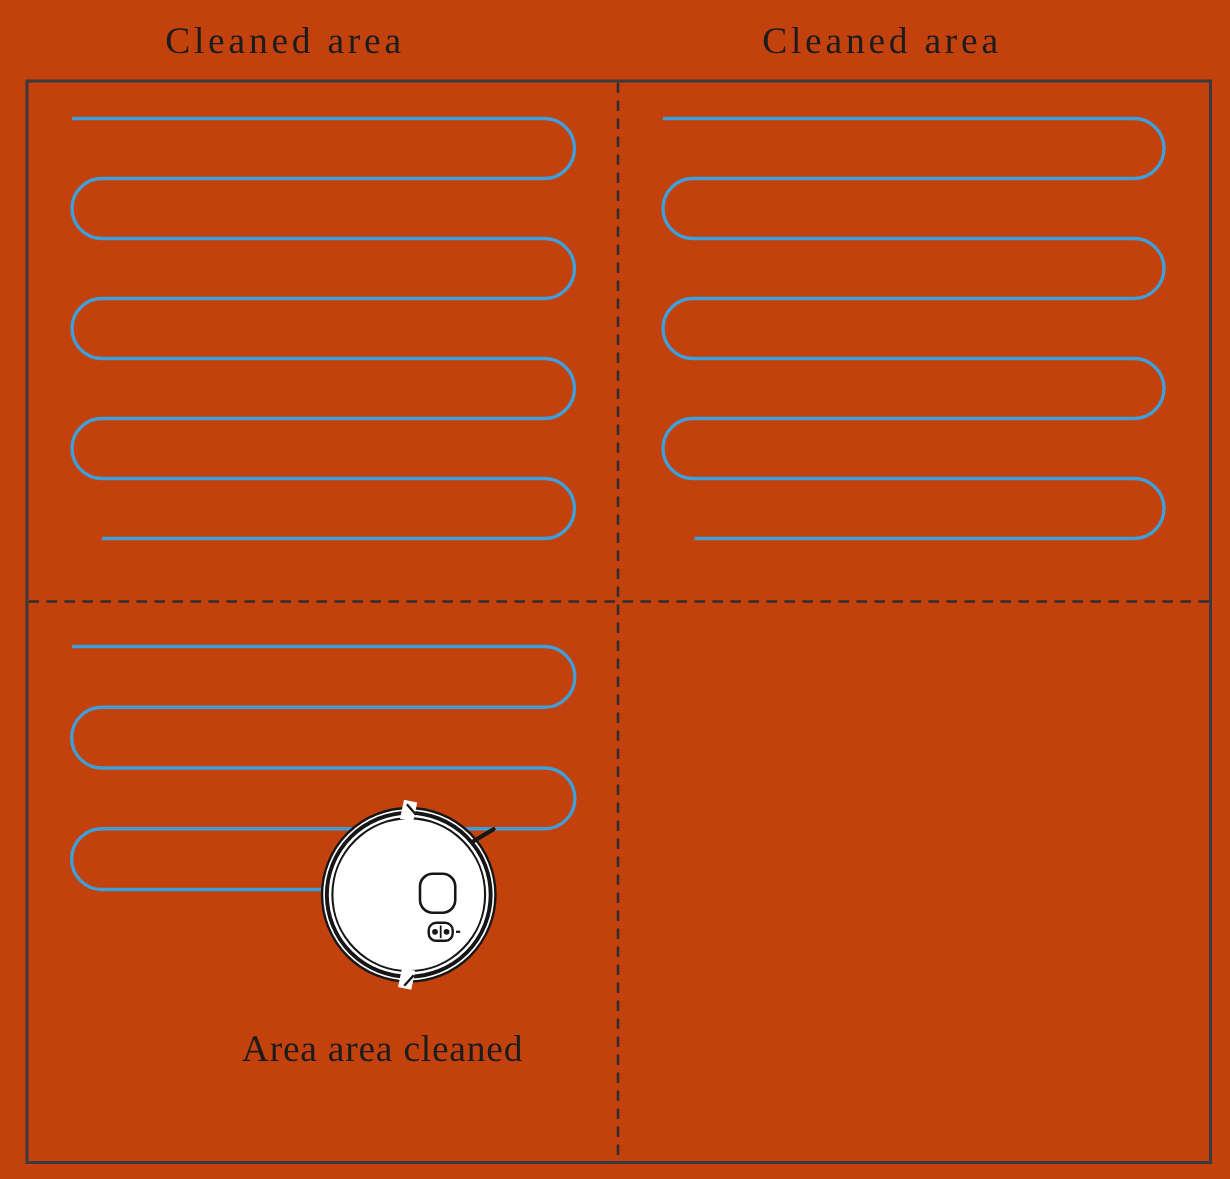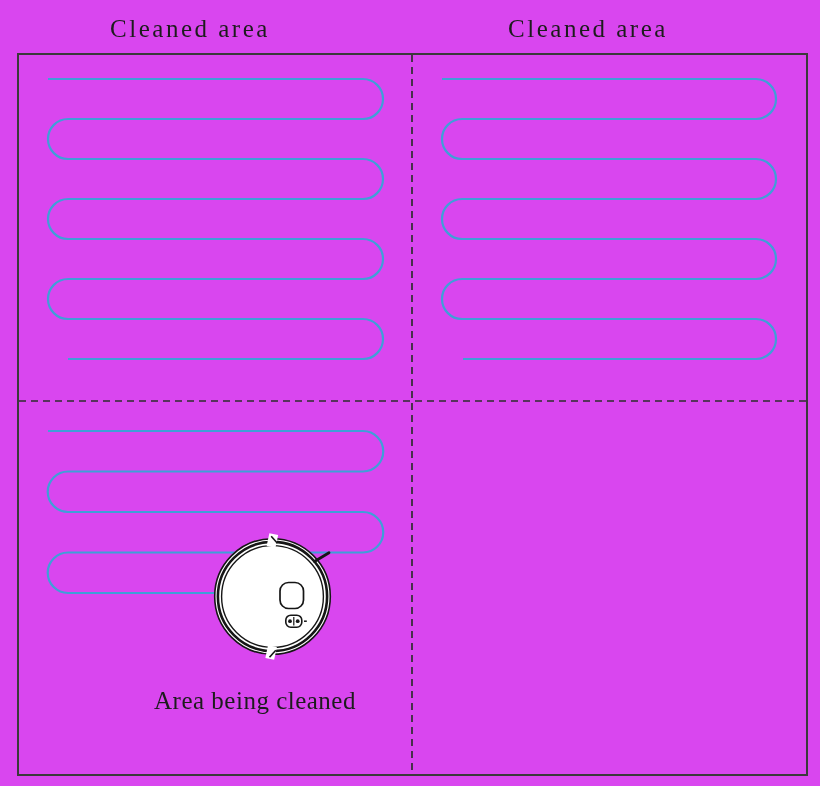--- a/index.html
+++ b/index.html
@@ -4,21 +4,21 @@
 <style>
   html, body {
     margin: 0;
     padding: 0;
     background: #ffffff;
   }
   .stage {
     position: relative;
     width: 820px;
     height: 786px;
-    background: #d946ef;
+    background: #c2410c;
     font-family: "Liberation Serif", "DejaVu Serif", serif;
     overflow: hidden;
   }
   .stage svg {
     position: absolute;
     left: 0;
     top: 0;
   }
   .label {
     position: absolute;
@@ -42,21 +42,21 @@
 </style>
 </head>
 <body>
 
 <div class="stage">
 
   <div class="label spaced label-top-left">Cleaned area</div>
 
   <div class="label spaced label-top-right">Cleaned area</div>
 
-  <div class="label tight label-bottom-left">Area being cleaned</div>
+  <div class="label tight label-bottom-left">Area area cleaned</div>
 
 
   <svg width="820" height="786" viewBox="0 0 820 786">
 
     <rect class="box" x="18" y="54" width="789" height="721"></rect>
 
     <line class="divider" x1="412" y1="55" x2="412" y2="774"></line>
     <line class="divider" x1="19" y1="401" x2="806" y2="401"></line>
 
     <path class="clean-path" d="M 48 79 H 363 A 20 20 0 0 1 363 119 H 68 A 20 20 0 0 0 68 159 H 363

